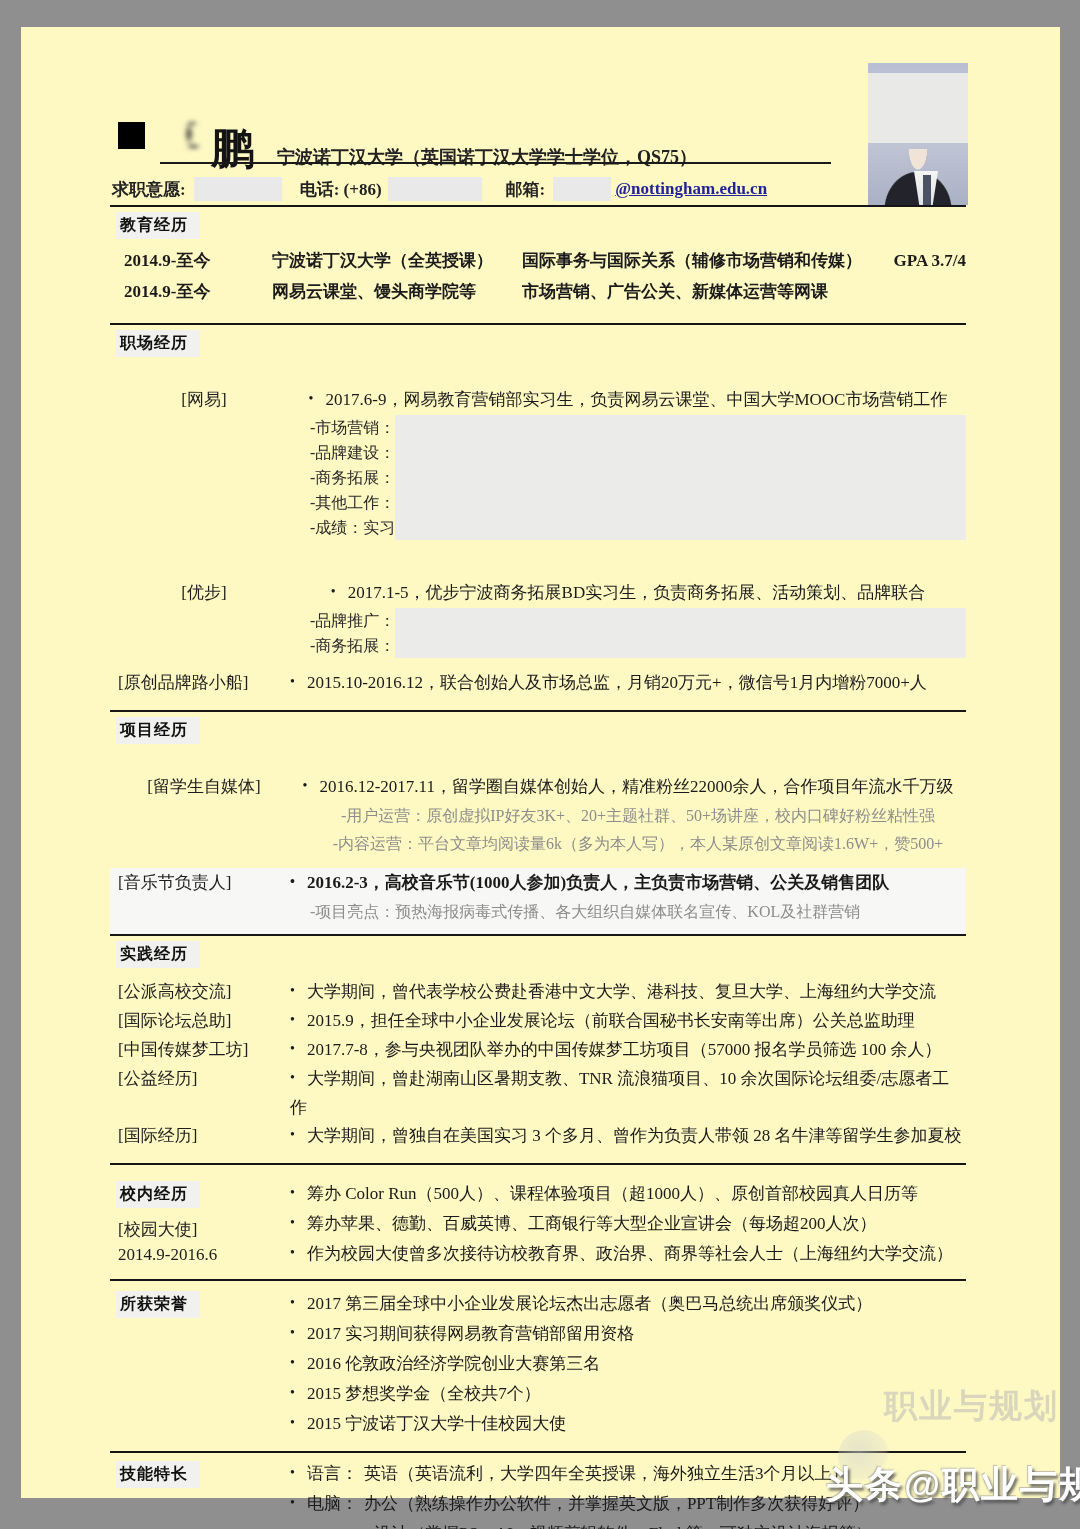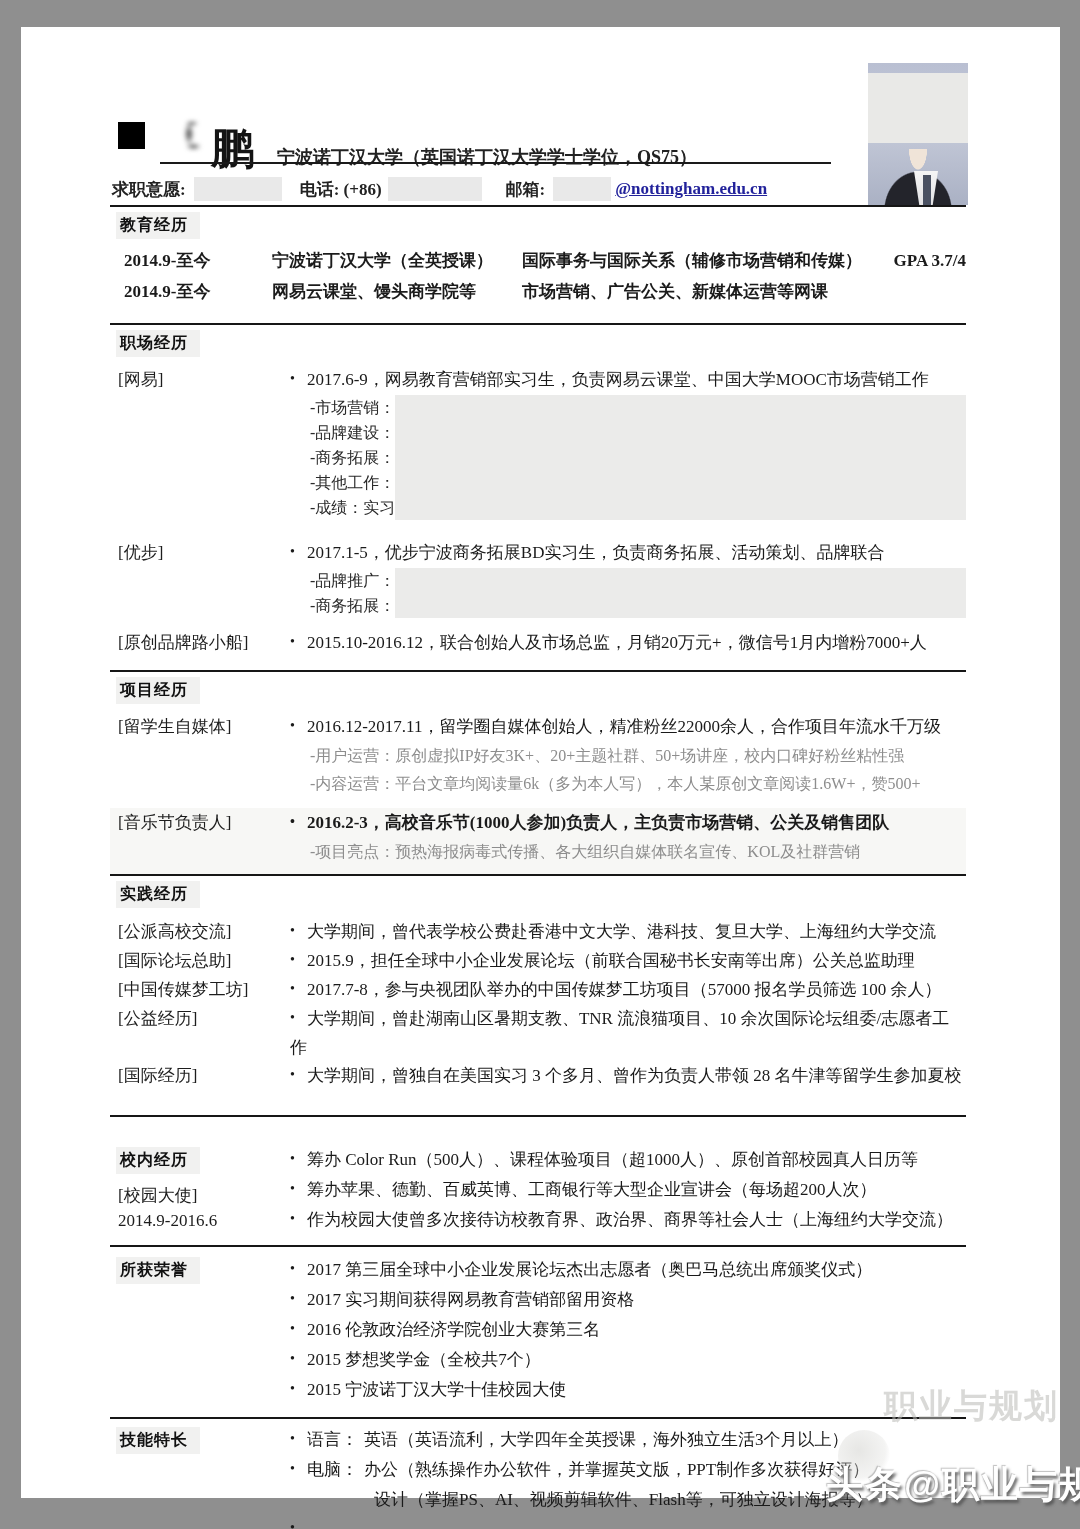--- a/index.html
+++ b/index.html
@@ -7,21 +7,21 @@
   body {
     position:relative;
     background:#8f8f8f;
     font-family:"Liberation Serif","DejaVu Serif",serif;
     color:#1c1c1c;
     overflow:hidden;
   }
   .page {
     position:absolute; left:21px; top:27px;
     width:1039px; height:1471px;
-    background:#ffffff;
+    background:#fef9c3;
   }
   
   .id-photo {
     position:absolute; left:847px; top:36px; width:100px; height:142px;
     background:linear-gradient(180deg,#b9bfd2 0%,#c5cad9 45%,#aab1c4 100%);
     overflow:hidden;
   }
   .photo-redact {
     position:absolute; left:0; top:10px; width:100%; height:70px;
     background:#e9e9e7;
@@ -88,21 +88,21 @@
   .lh29 { line-height:29px; }
   .lh28 { line-height:28px; }
   
   .edu-rows { margin-top:6px; padding-left:14px; padding-bottom:16px; }
   .edu-row { display:flex; line-height:31px; font-size:17px; font-weight:bold; color:#1b1b1b; }
   .edu-date { flex:0 0 148px; }
   .edu-org  { flex:0 0 250px; }
   .edu-desc { flex:1; }
   .edu-extra{ flex:0 0 90px; text-align:right; white-space:nowrap; }
   
-  .work-block { margin-top:8px; padding-bottom:10px; }
+  .work-block { margin-top:28px; padding-bottom:10px;text-align:center; }
   .sub-row { display:flex; align-items:center; line-height:25px; padding-left:20px; }
   .sub-lbl { font-size:16px; color:#2a2a2a; white-space:nowrap; }
   .sub-bar { flex:1; height:25px; background:#ebebea; }
   
   .detail-gray { color:#8d8d8d; font-size:16px; line-height:28px; padding-left:20px; }
   .fest-band { background:#f7f7f5; }
   
   .skill-lbl { white-space:nowrap; margin-right:6px; }
   .skill-cont { padding-left:84px; }
   
@@ -263,21 +263,21 @@
           <div class="body-col">
             <div class="detail-gray">-项目亮点：预热海报病毒式传播、各大组织自媒体联名宣传、KOL及社群营销</div>
           </div>
         </div>
       </div>
     </div>
 
     <div>
       <div class="sec-rule"></div>
       <div class="sec-title">实践经历</div>
-      <div style="margin-top:10px; padding-bottom:24px;">
+      <div style="margin-top:10px; padding-bottom:12px;">
         <div class="row lh28">
           <span class="lbl-col">[公派高校交流]</span>
           <span class="body-col bullet">大学期间，曾代表学校公费赴香港中文大学、港科技、复旦大学、上海纽约大学交流</span>
         </div>
         <div class="row lh28">
           <span class="lbl-col">[国际论坛总助]</span>
           <span class="body-col bullet">2015.9，担任全球中小企业发展论坛（前联合国秘书长安南等出席）公关总监助理</span>
         </div>
         <div class="row lh28">
           <span class="lbl-col">[中国传媒梦工坊]</span>
@@ -295,21 +295,21 @@
     </div>
 
     <div>
       <div class="sec-rule"></div>
       <div class="row" style="margin-top:0; padding-bottom:10px;">
         <div class="lbl-col" style="padding-left:0;">
           <div class="sec-title">校内经历</div>
           <div style="font-size:17px; margin:10px 0 4px 8px;">[校园大使]</div>
           <div style="font-size:17px; margin-left:8px;">2014.9-2016.6</div>
         </div>
-        <div class="body-col" style="padding-top:28px;">
+        <div class="body-col" style="padding-top:14px;">
           <div class="bullet lh29">筹办 Color Run（500人）、课程体验项目（超1000人）、原创首部校园真人日历等</div>
           <div class="bullet lh29">筹办苹果、德勤、百威英博、工商银行等大型企业宣讲会（每场超200人次）</div>
           <div class="bullet lh29">作为校园大使曾多次接待访校教育界、政治界、商界等社会人士（上海纽约大学交流）</div>
         </div>
       </div>
     </div>
 
     <div>
       <div class="sec-rule"></div>
       <div class="row" style="padding-bottom:12px;">

